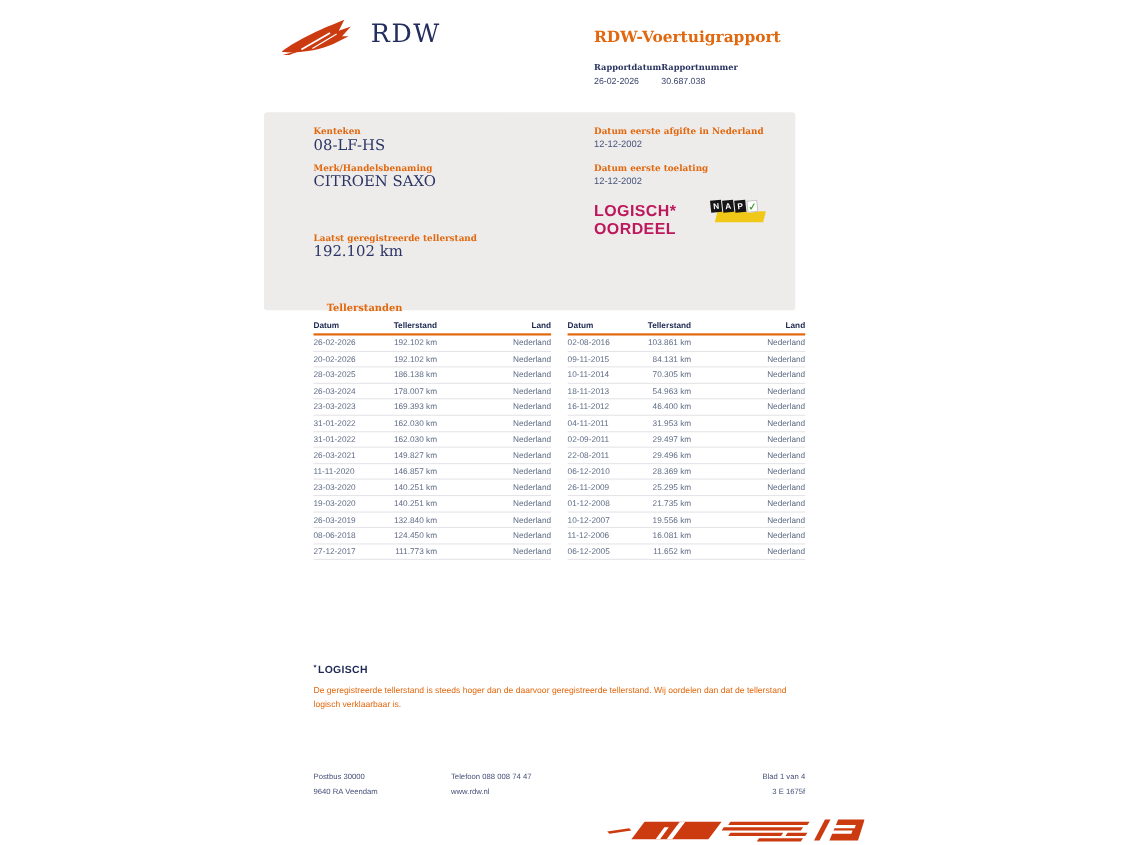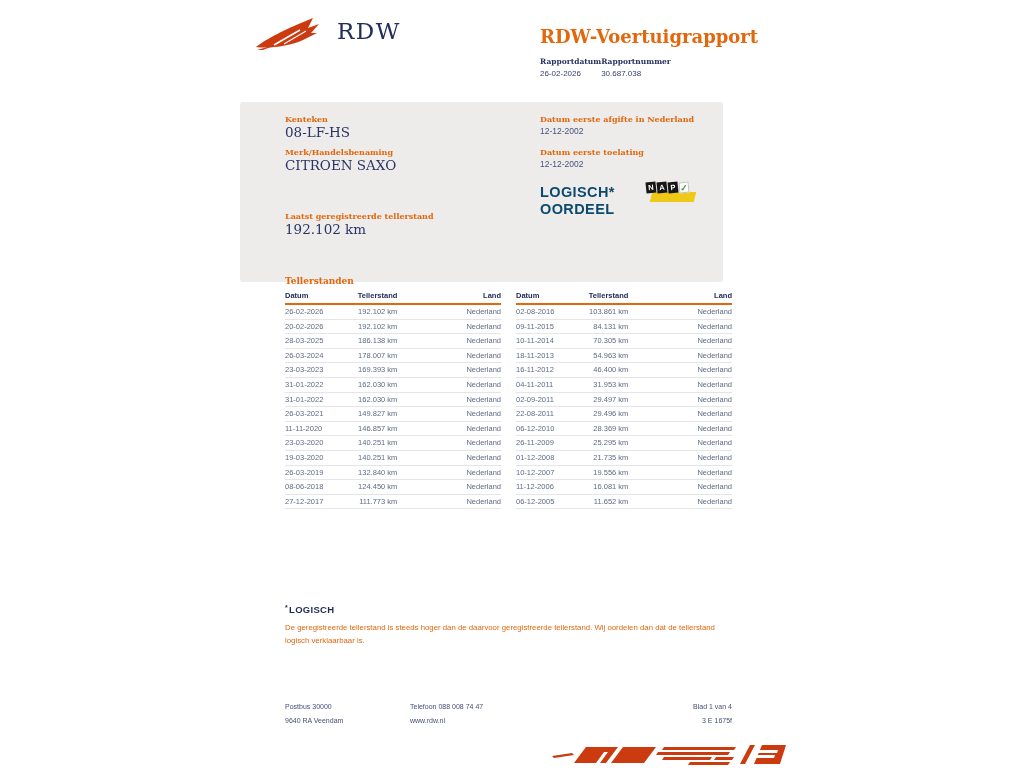--- a/index.html
+++ b/index.html
@@ -9,21 +9,21 @@
     overflow:hidden; font-family:"Liberation Sans", sans-serif;
   }
   
   .wing { position:absolute; left:254px; top:17px; width:80px; height:36px; }
   .logo-text {
     position:absolute; left:337px; top:18px;
     font-family:"DejaVu Serif", serif; font-size:23px; color:#232e5e; letter-spacing:1.5px;
   }
   .doc-title {
     position:absolute; left:540px; top:26px;
-    font-family:"DejaVu Serif", serif; font-weight:bold; font-size:18px; color:#e2670d;
+    font-family:"DejaVu Serif", serif; font-weight:bold; font-size:14px; color:#e2670d;
   }
   .meta { position:absolute; left:540px; top:57px; display:flex; }
   .meta-label {
     display:block; font-family:"DejaVu Serif", serif; font-weight:bold;
     font-size:7.5px; color:#27325f;
   }
   .meta-value { display:block; margin-top:3px; font-size:8px; color:#39436e; }
   
   .panel { position:absolute; left:240px; top:102px; width:483px; height:180px;
            background:#edeceb; border-radius:3px; }
@@ -43,34 +43,34 @@
   .lbl-merk      { left:45px;  top:45px; }
   .val-merk      { left:45px;  top:55px; }
   .lbl-teller    { left:45px;  top:109px; }
   .val-teller    { left:45px;  top:119px; }
   .lbl-afgifte   { left:300px; top:12px; }
   .val-afgifte   { left:300px; top:24px; }
   .lbl-toelating { left:300px; top:45px; }
   .val-toelating { left:300px; top:57px; }
   .oordeel {
     position:absolute; left:300px; top:82px;
-    font-weight:bold; font-size:14.5px; line-height:17px; letter-spacing:.4px; color:#0c4a6e;
+    font-weight:bold; font-size:14.5px; line-height:17px; letter-spacing:.4px; color:#be185d;
   }
   
   .nap { position:absolute; left:406px; top:80px; width:54px; height:26px; }
   .nap-yellow { position:absolute; left:5px; top:10px; width:44px; height:10px;
                 background:#f0c818; transform:skewX(-14deg); }
   .nap-boxes { position:absolute; left:0; top:0; display:flex; gap:1px; }
   .nap-box { width:10px; height:11px; background:#161616; color:#fff; font-size:7.5px;
              font-weight:bold; display:flex; align-items:center; justify-content:center;
              transform:rotate(-6deg); }
   .nap-box.check { background:#fff; color:#3f9c35; border:1px solid #c2c2c2; font-size:9px; }
   
   .tellerstanden { position:absolute; left:285px; top:276px; width:448px; }
-  .tbl-title { font-family:"DejaVu Serif", serif; font-weight:bold; font-size:9px; color:#e2670d; }
+  .tbl-title { font-family:"DejaVu Serif", serif; font-weight:bold; font-size:9px; color:#e2670d;margin-left:12px; }
   .tables { display:flex; gap:15px; margin-top:5px; }
   .mtable { width:216px; font-size:7.5px; color:#5e6b85; }
   .thead { display:flex; font-weight:bold; color:#202c54;
            border-bottom:2px solid #e2670d; padding-bottom:3px; }
   .trow { display:flex; height:14.6px; line-height:14.5px; border-bottom:1px solid #e5e5e9; }
   .c1 { width:31%; text-align:left; }
   .c2 { width:21%; text-align:right; }
   .c3 { flex:1; text-align:right; }
   
   .footnote { position:absolute; left:285px; top:604px; width:455px; }

